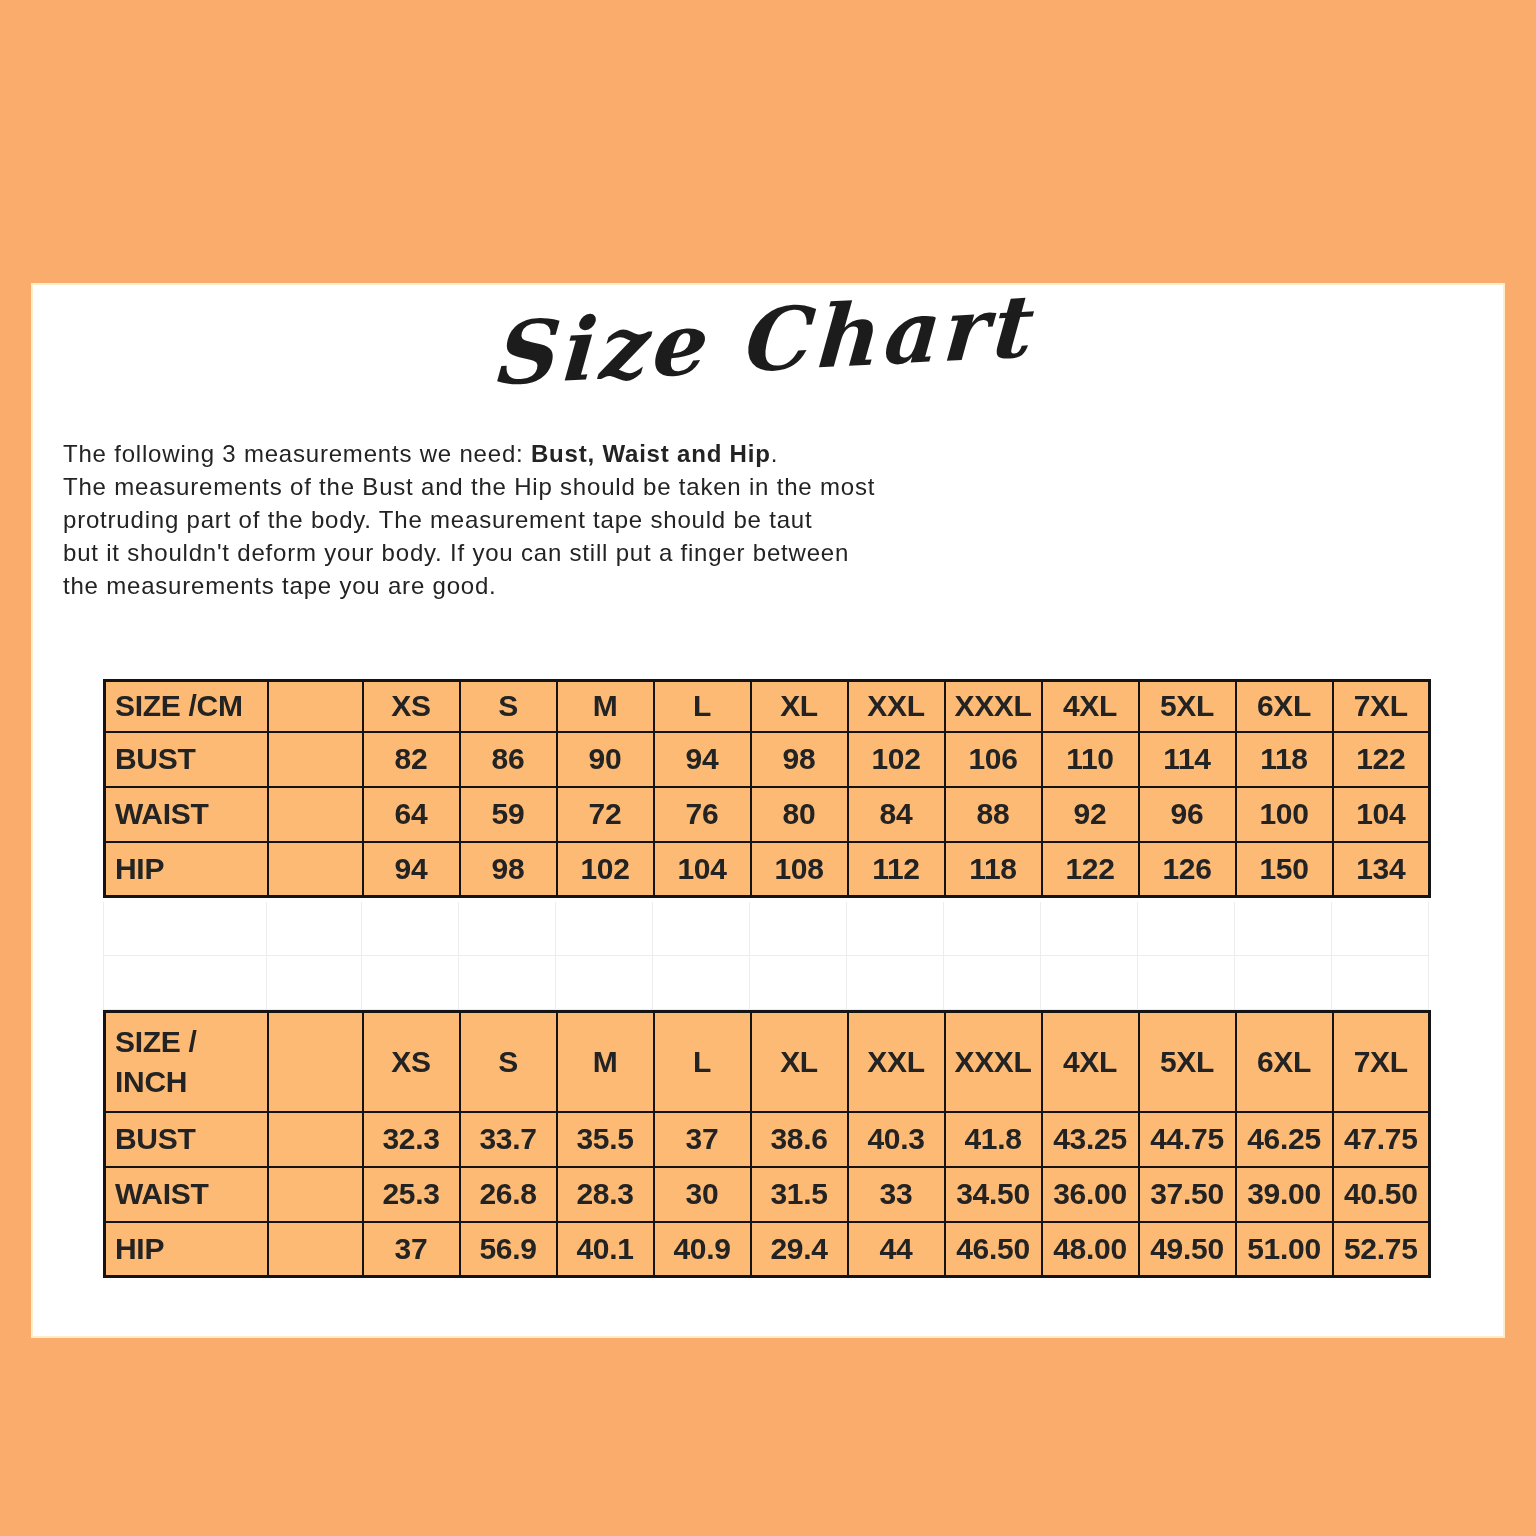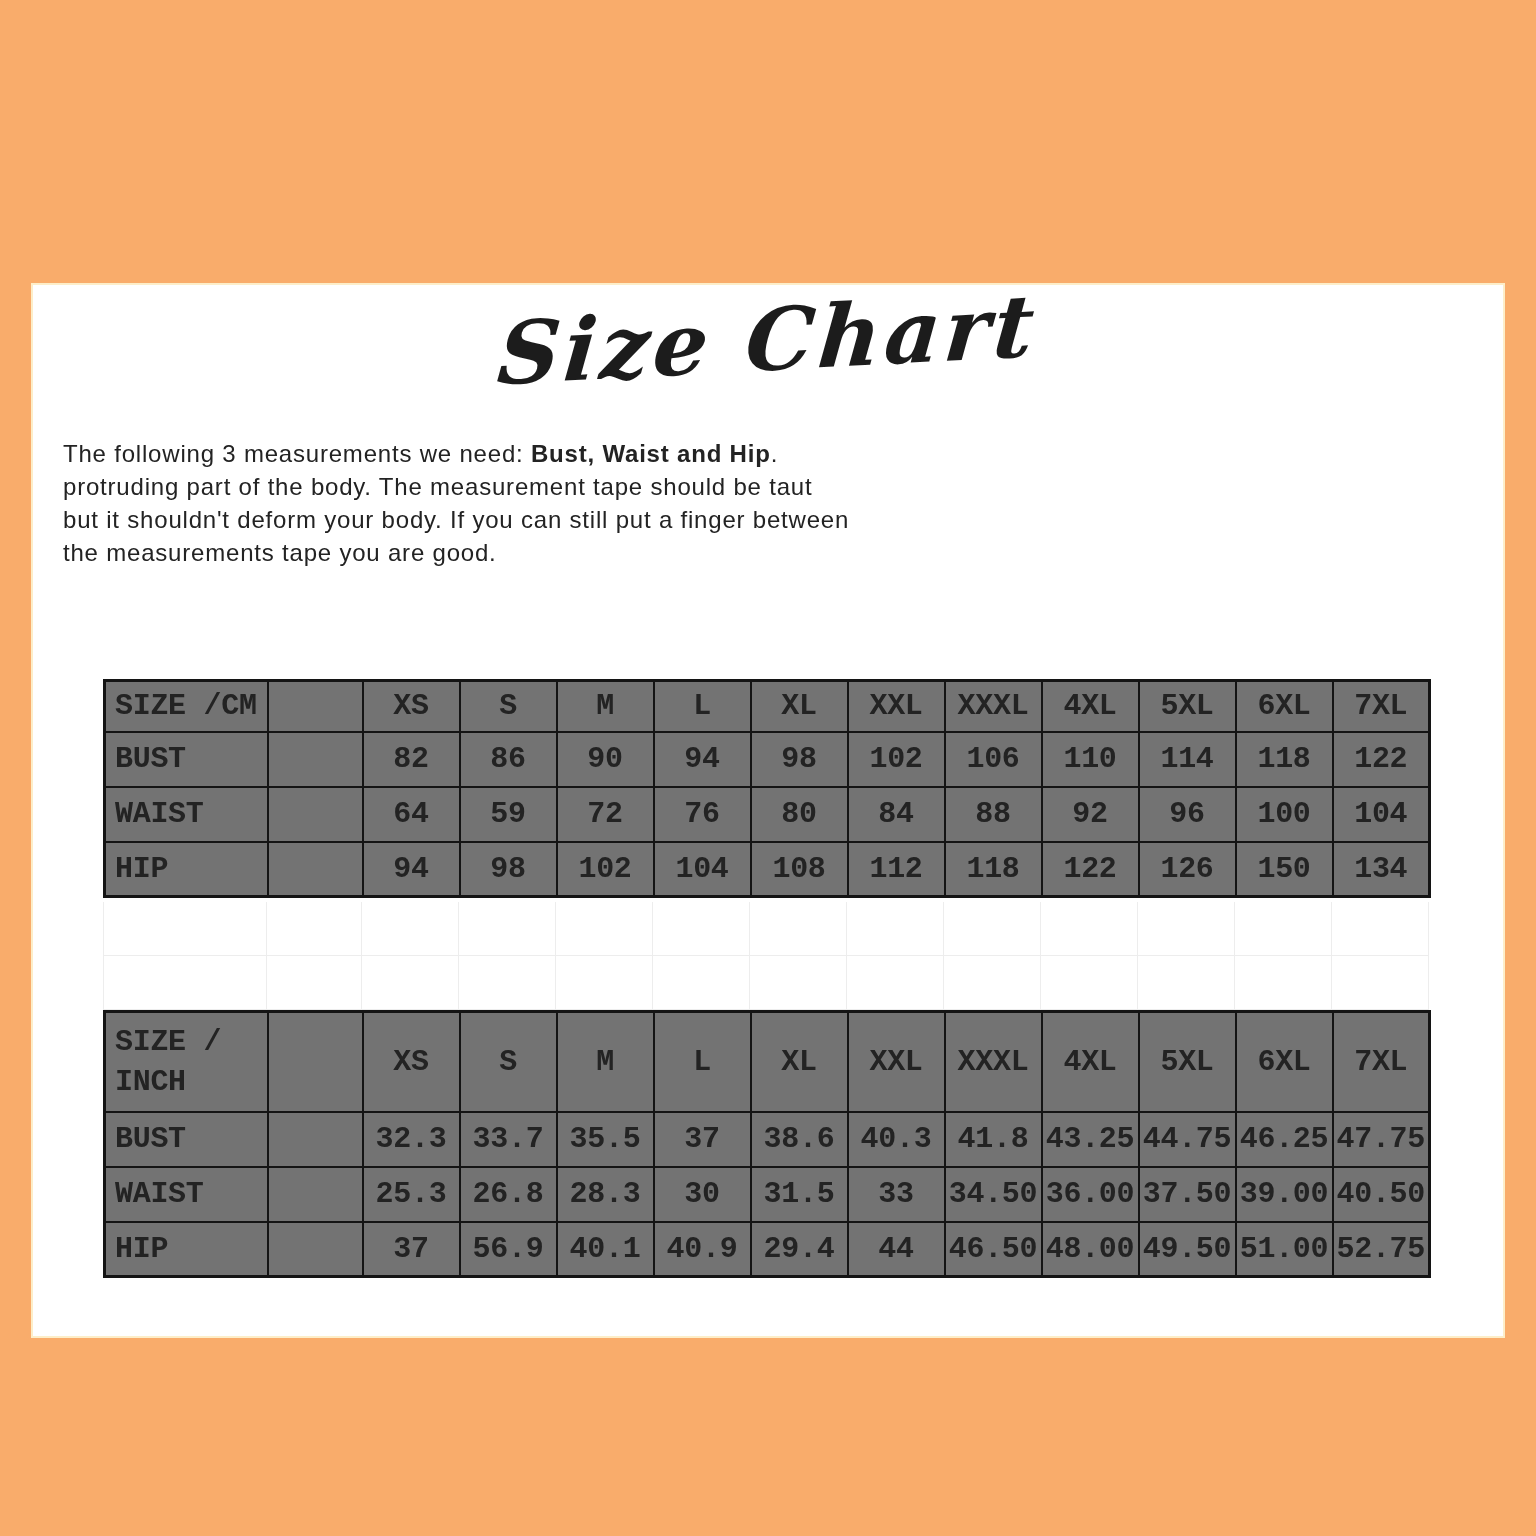--- a/index.html
+++ b/index.html
@@ -52,23 +52,22 @@
   }
   .intro p{margin:0;}
   .intro b{font-weight:bold;}
   
   table.size-table{
     position:absolute;
     left:70px;
     width:1325px;
     border-collapse:collapse;
     table-layout:fixed;
-    background:#737373;
+    background:#fdba74;
     border:3px solid var(--line);
-    font-family:Liberation Mono, monospace;
   }
   table.size-table td{
     border:2px solid var(--line);
     font-weight:bold;
     font-size:30px;
     letter-spacing:-0.3px;
     color:var(--ink);
     text-align:center;
     padding:0;
     overflow:hidden;
@@ -107,20 +106,21 @@
 <body>
 
 <div class="panel">
 
   <div class="title-wrap">
     <span class="title">Size Chart</span>
   </div>
 
   <div class="intro">
     <p><span>The following 3 measurements we need: </span><b>Bust, Waist and Hip</b><span>.</span></p>
+    <p>The measurements of the Bust and the Hip should be taken in the most</p>
     <p>protruding part of the body. The measurement tape should be taut</p>
     <p>but it shouldn't deform your body. If you can still put a finger between</p>
     <p>the measurements tape you are good.</p>
   </div>
 
   <table class="size-table t-cm">
       <colgroup>
         <col class="c-lbl">
         <col class="c-gap">
         <col class="c-size">

